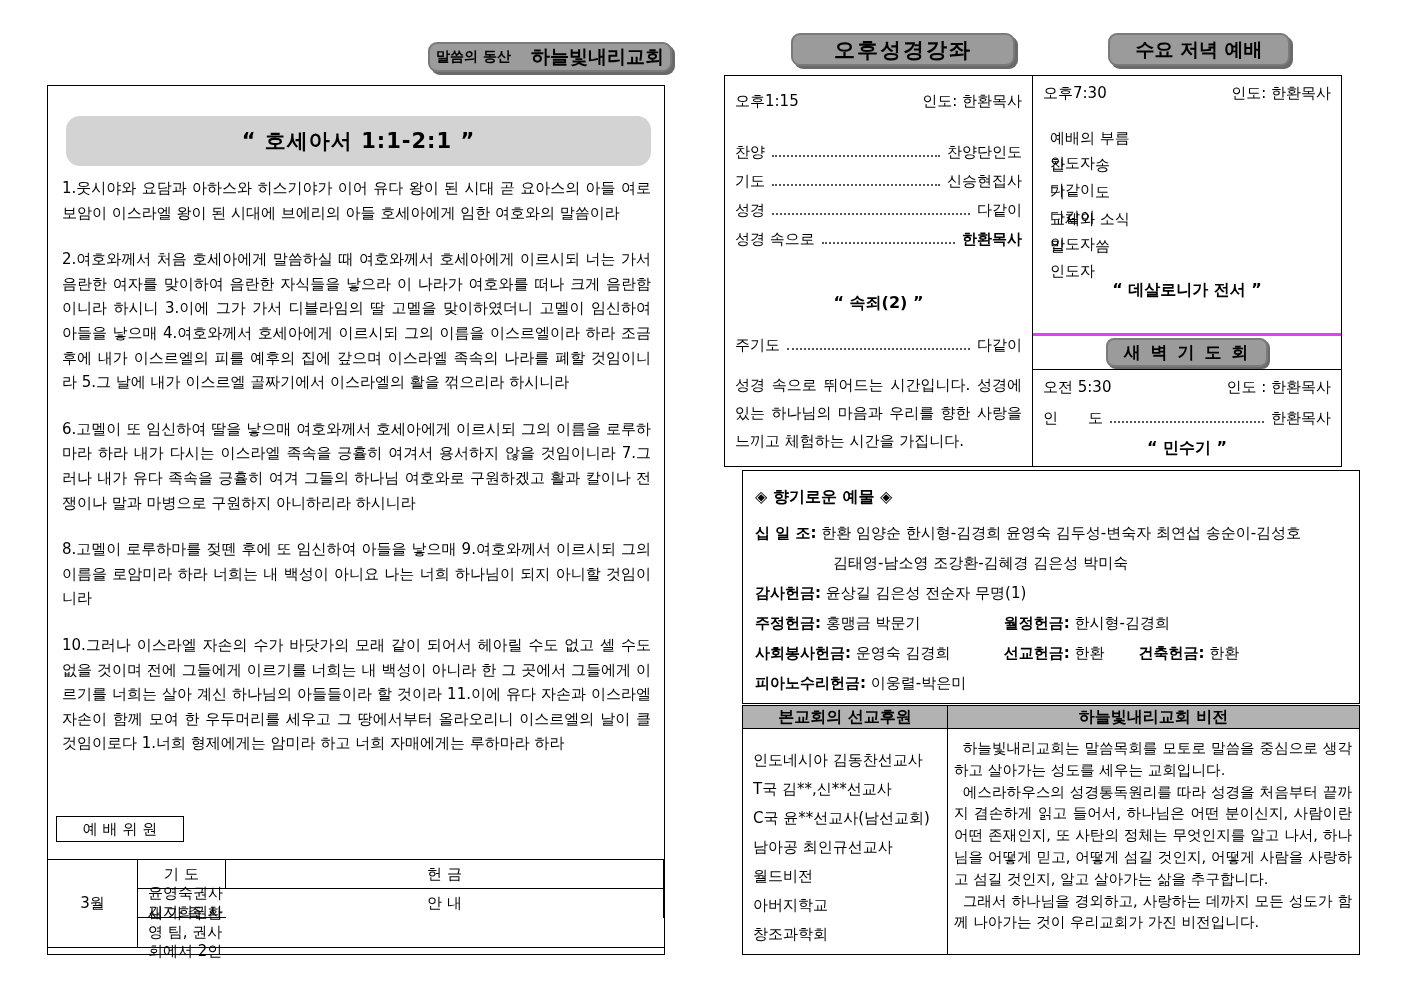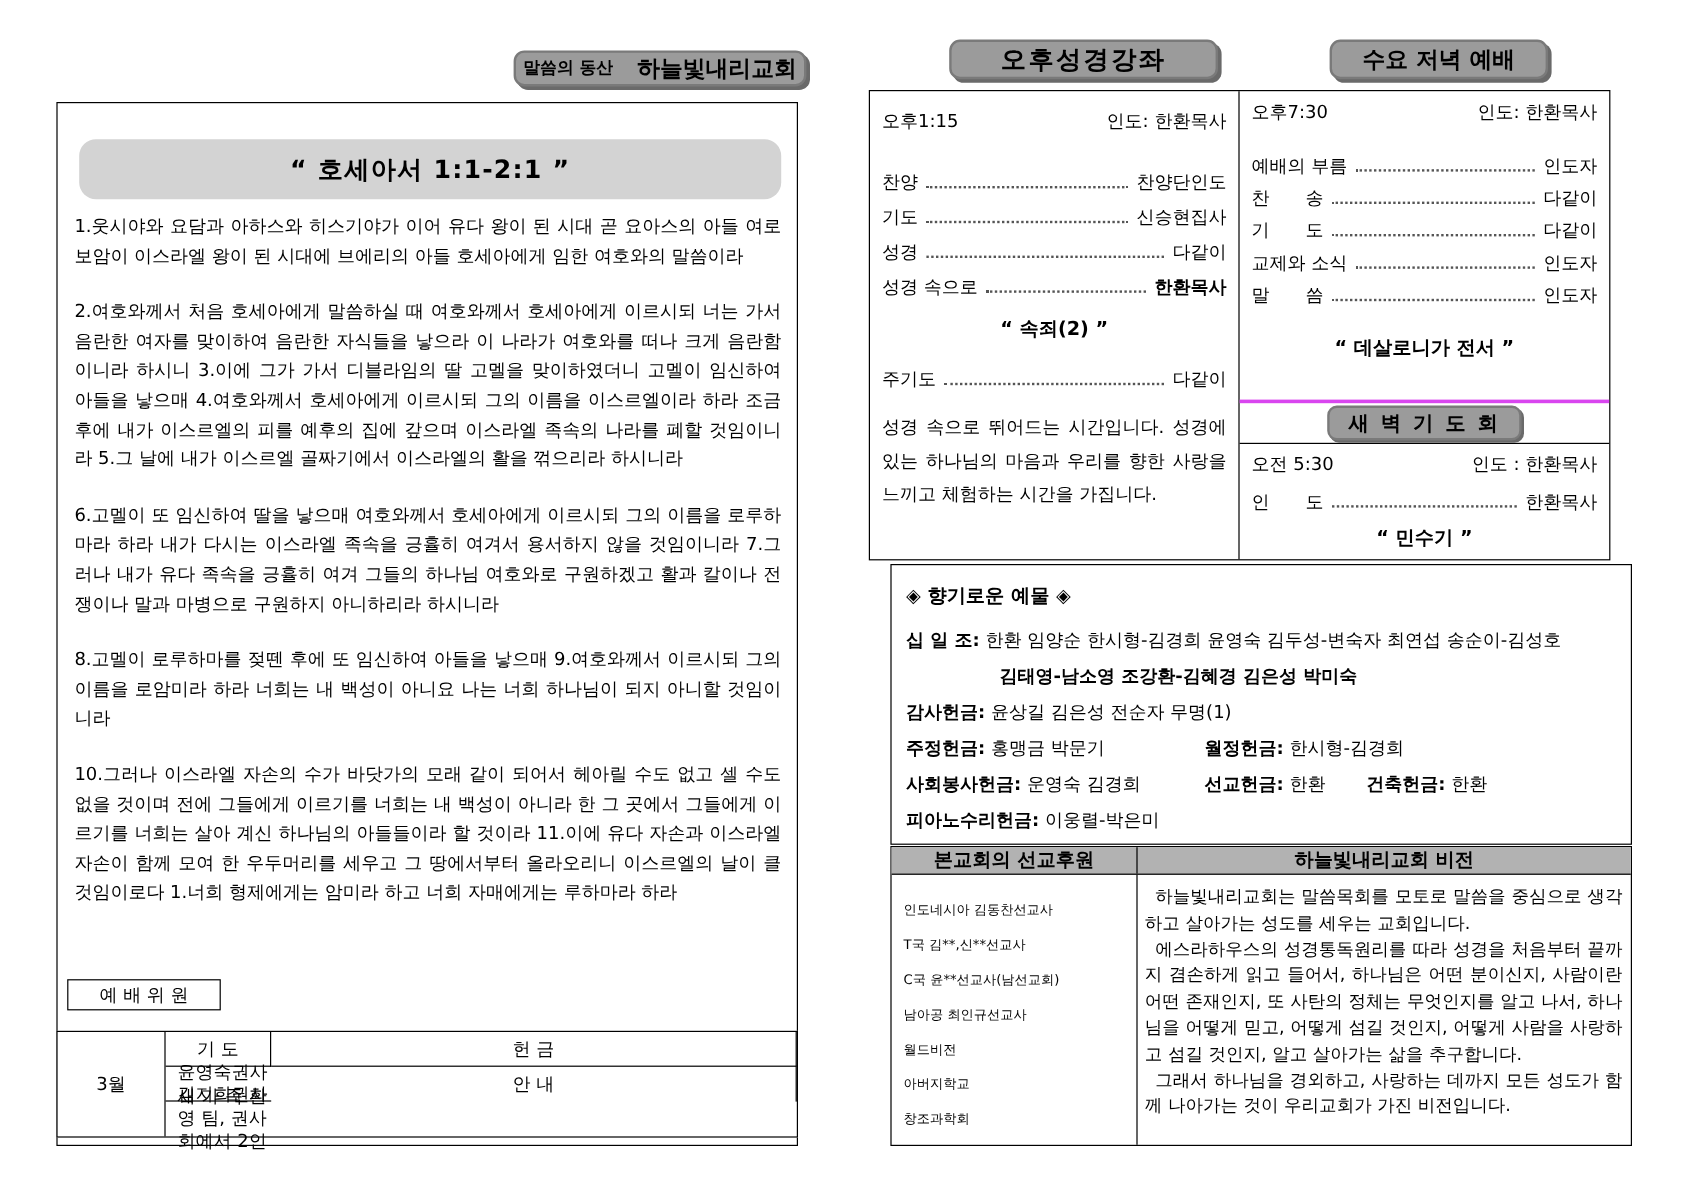--- a/index.html
+++ b/index.html
@@ -41,40 +41,40 @@
   .main-table { position:absolute; left:724px; top:75px; width:618px; height:392px; border:1px solid #000; display:flex; }
   .col-left { width:308px; border-right:1px solid #000; padding:10px 10px 0 10px; font-size:15px; }
   .col-right { flex:1; display:flex; flex-direction:column; font-size:15px; }
   .cr-top { height:260px; border-bottom:3px solid #d946ef; padding:8px 10px 0 10px; }
   .dawn-header { height:34px; border-bottom:1px solid #000; display:flex; align-items:center; justify-content:center; }
   .dawn-badge { background:#9b9b9b; border:2px solid #7a7a7a; border-radius:8px; box-shadow:2px 2px 0 #6a6a6a; padding:1px 16px; font-weight:bold; font-size:17px; letter-spacing:2px; }
   .cr-bottom { flex:1; padding:8px 10px 0 10px; }
   .time-row { display:flex; justify-content:space-between; margin-top:6px; }
   .dotrow { display:flex; align-items:baseline; height:29px; }
   .dotrow .dots { flex:1; border-bottom:2px dotted #555; margin:0 7px 4px 7px; }
-  .dotrow.small { height:27px; }
+  .dotrow.small { height:27px;flex-direction:column; }
   .center-title { text-align:center; font-weight:bold; font-size:16px; }
   .ws-pre { white-space:pre; }
   .desc { margin-top:6px; line-height:28px; text-align:justify; }
   .bold { font-weight:bold; }
   
   .offer-box { position:absolute; left:742px; top:470px; width:618px; height:234px; border:1px solid #000; padding:16px 12px 0 12px; font-size:15px; }
   .offer-title { font-weight:bold; font-size:16px; margin-bottom:16px; }
   .offer-row { margin-bottom:11px; line-height:19px; }
   .offer-row .ol { font-weight:bold; }
-  .indent2 { padding-left:78px;font-weight:bold; }
+  .indent2 { padding-left:78px; }
   .w238 { display:inline-block; width:244px; }
   .w130 { display:inline-block; width:130px; }
   
   .bottom-table { position:absolute; left:742px; top:705px; width:618px; height:250px; border:1px solid #000; display:flex; flex-direction:column; }
   .bt-header { display:grid; grid-template-columns:205px 1fr; height:32px; background:#b2b2b2; border-bottom:1px solid #000; font-weight:bold; font-size:16px; }
   .bt-header > div { display:flex; align-items:center; justify-content:center; }
   .bt-header .hl { border-right:1px solid #000; }
   .bt-body { display:grid; grid-template-columns:205px 1fr; flex:1; }
-  .bt-missions { border-right:1px solid #000; padding:22px 0 0 10px; font-size:11px; }
+  .bt-missions { border-right:1px solid #000; padding:22px 0 0 10px; font-size:15px; }
   .bt-missions div { height:29px; }
   .bt-vision { padding:8px 7px 0 6px; font-size:14.6px; line-height:21.8px; text-align:justify; }
   .bt-vision .vp { text-indent:0.6em; }
 </style>
 </head>
 <body>
 
 <div class="page">
 
   <div class="badge" style="left:428px; top:42px; width:244px; height:30px; gap:20px;">
@@ -127,21 +127,21 @@
           <span>성경</span>
           <span class="dots"></span>
           <span>다같이</span>
         </div>
         <div class="dotrow">
           <span>성경 속으로</span>
           <span class="dots"></span>
           <span class="bold">한환목사</span>
         </div>
       </div>
-      <div class="center-title" style="margin-top:5px;">“  속죄(2)  ”</div>
+      <div class="center-title" style="margin-top:34px;">“  속죄(2)  ”</div>
       <div class="dotrow" style="margin-top:22px;">
         <span>주기도</span>
         <span class="dots"></span>
         <span>다같이</span>
       </div>
       <div class="desc">성경 속으로 뛰어드는 시간입니다. 성경에 있는 하나님의 마음과 우리를 향한 사랑을 느끼고 체험하는 시간을 가집니다.</div>
     </div>
 
     <div class="col-right">
       <div class="cr-top">

